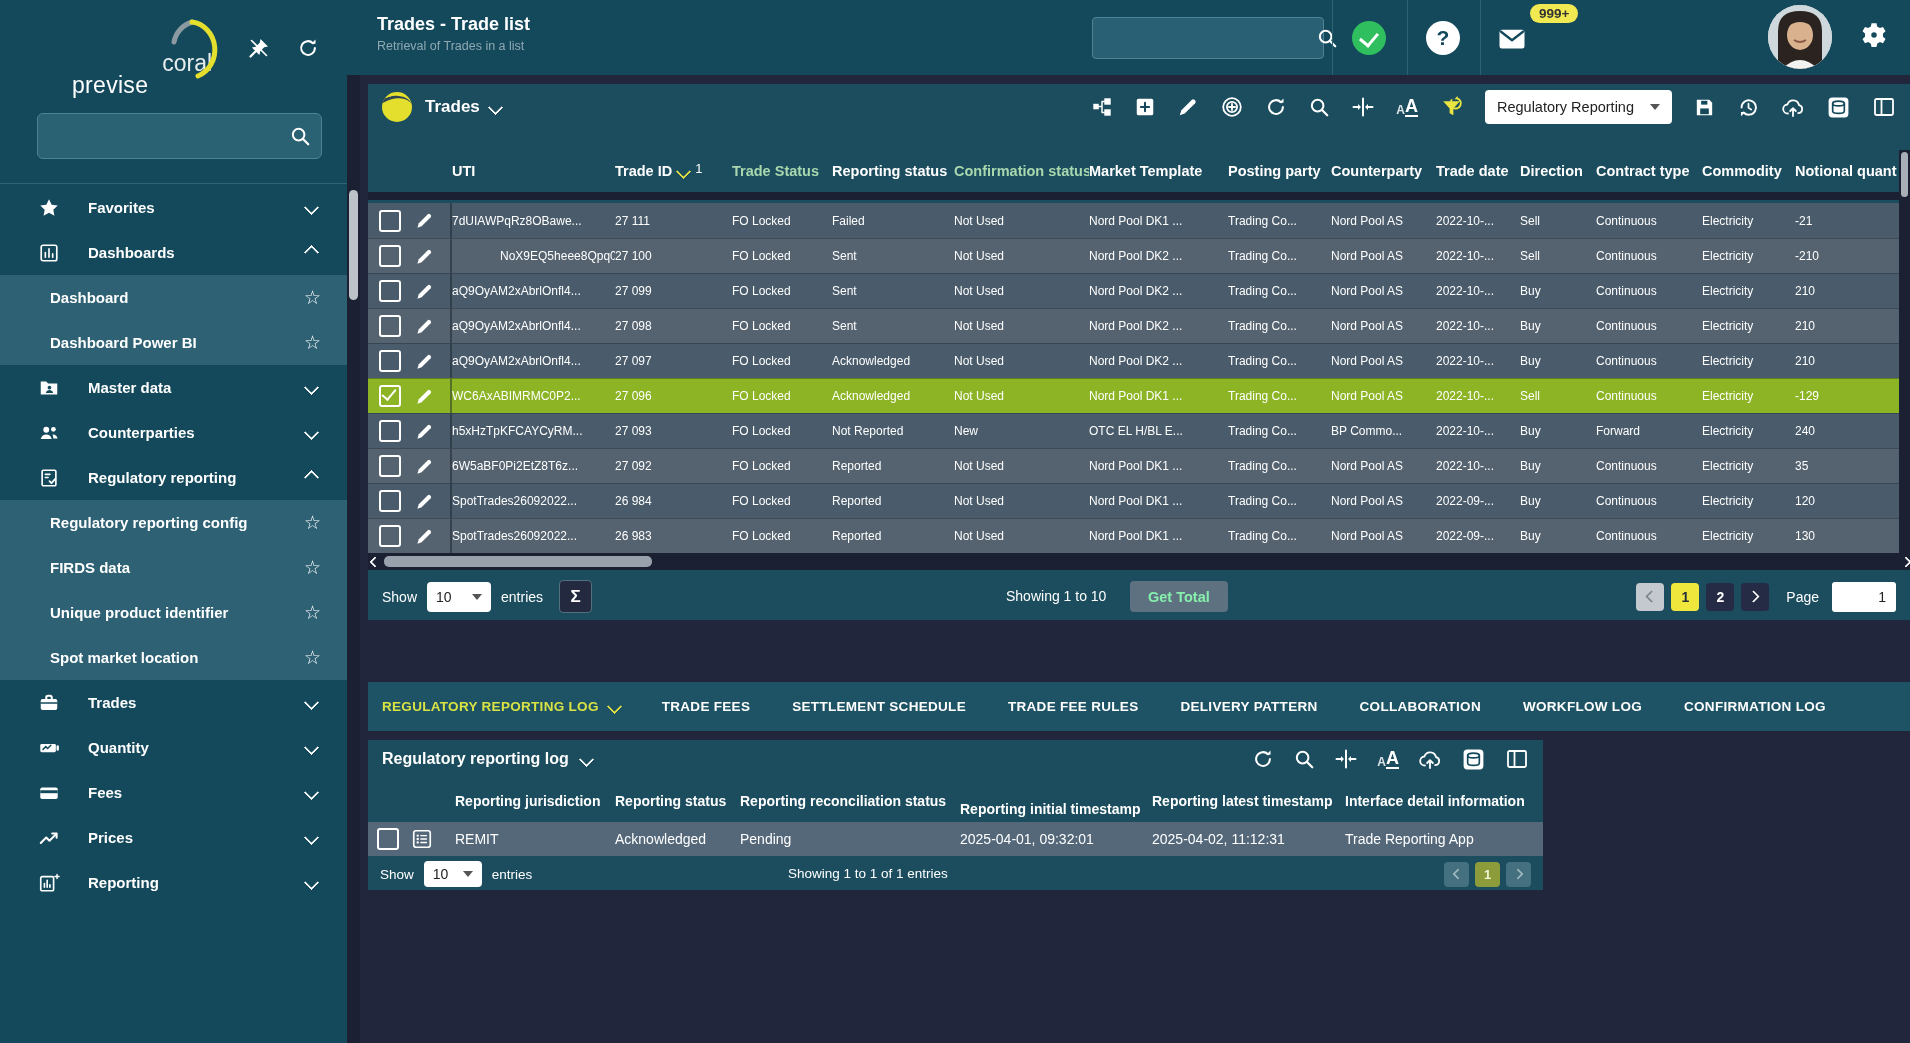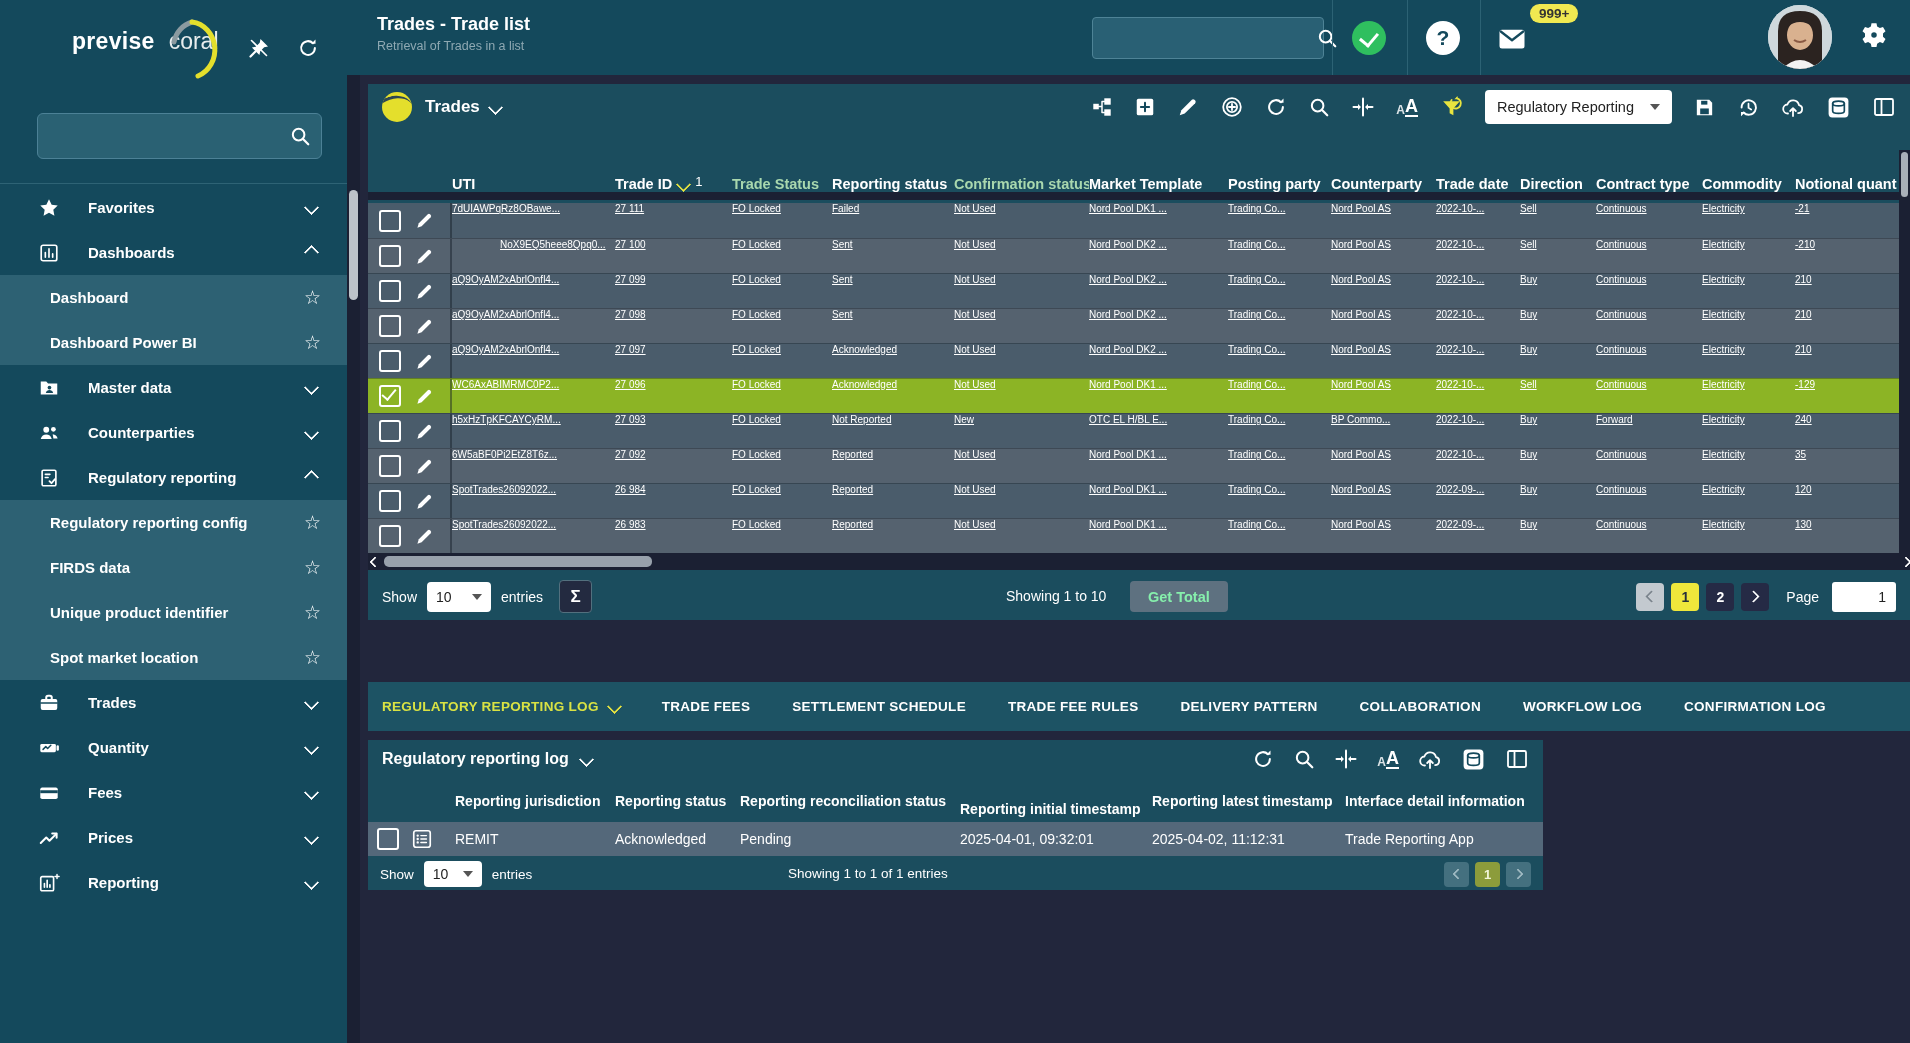--- a/index.html
+++ b/index.html
@@ -7,21 +7,21 @@
        font-family:"Liberation Sans",sans-serif;color:#fff;background:#22263C;}
   svg{display:block;}
   .ico{display:inline-flex;align-items:center;justify-content:center;}
 
   
   .sidebar{position:absolute;left:0;top:0;width:347px;height:1043px;background:#14495C;}
   .side-scroll{position:absolute;left:347px;top:75px;width:13px;height:968px;background:#1B2033;}
   .side-scroll .thumb{position:absolute;left:2px;top:115px;width:9px;height:110px;background:#BCC2C8;border-radius:5px;}
   .logo-row{position:absolute;left:0;top:0;width:347px;height:100px;}
   .logo-lockup{position:absolute;left:72px;top:28px;display:flex;align-items:center;}
-  .logo-primary{font-size:23px;font-weight:bold;letter-spacing:.3px;}
+  .logo-primary{font-size:23px;font-weight:normal;letter-spacing:.3px;margin-top:44px;}
   .logo-secondary{font-size:23px;font-weight:300;color:#E8EDEE;margin-left:14px;}
   .logo-arc{position:absolute;left:96px;top:-18px;pointer-events:none;}
   .logo-actions{position:absolute;right:28px;top:36px;display:flex;gap:26px;}
   .side-search{position:absolute;left:37px;top:113px;width:283px;height:44px;background:#2A6173;
                border:1px solid #4C8196;border-radius:6px;display:flex;align-items:center;}
   .side-search input{flex:1;background:transparent;border:none;outline:none;color:#fff;
                      font-size:15px;padding:0 12px;font-family:"Liberation Sans",sans-serif;}
   .side-search .ico{margin-right:10px;}
   .side-divider{position:absolute;left:0;top:183px;width:347px;border-top:1px solid #2E6375;}
   .nav{position:absolute;left:0;top:185px;width:347px;}
@@ -72,27 +72,27 @@
   .tw-title{font-size:17px;font-weight:bold;margin:0 10px 0 13px;}
   .tw-toolbar{margin-left:auto;display:flex;align-items:center;gap:21px;}
   .tbtn{cursor:pointer;display:inline-flex;align-items:center;justify-content:center;}
   .font-ico{display:inline-flex;align-items:flex-end;color:#fff;cursor:pointer;}
   .font-ico .fa1{font-size:12px;font-weight:bold;opacity:.85;}
   .font-ico .fa2{font-size:18px;font-weight:bold;border-bottom:2px solid #fff;line-height:1;}
   .view-pill{height:34px;background:#fff;border-radius:4px;display:flex;align-items:center;gap:16px;
        padding:0 12px;color:#222;font-size:14.5px;cursor:pointer;}
   .caret-down{width:0;height:0;border-left:5px solid transparent;border-right:5px solid transparent;border-top:6px solid #555;}
 
-  .cols-row{position:absolute;left:0;top:66px;width:1542px;height:42px;display:flex;align-items:flex-end;
+  .cols-row{position:absolute;left:0;top:66px;width:1542px;height:42px;display:flex;align-items:center;
        font-size:14.5px;font-weight:bold;border-bottom:8px solid #1B2033;box-sizing:content-box;}
   .colcell{white-space:nowrap;overflow:hidden;box-sizing:border-box;padding-right:6px;display:flex;align-items:center;gap:6px;}
   .colcell.hl{color:#A9D8AE;}
   .sortnum{font-size:13px;font-weight:normal;position:relative;top:-3px;}
   .rows{position:absolute;left:0;top:119px;width:1542px;}
-  .trow{display:flex;height:35px;font-size:10px;cursor:pointer;text-decoration:underline;}
+  .trow{display:flex;align-items:center;height:35px;font-size:12px;cursor:pointer;}
   .trow.odd{background:#4A5C6B;}
   .trow.even{background:#55626F;}
   .trow.selected{background:#8CB425;}
   .trow + .trow{border-top:1px solid rgba(20,28,38,.35);box-sizing:border-box;}
   .tcell{white-space:nowrap;overflow:hidden;box-sizing:border-box;padding-right:8px;}
   .selcol{width:84px;min-width:84px;display:flex;align-items:center;gap:14px;padding-left:11px;box-sizing:border-box;
           border-right:2px solid rgba(20,28,38,.45);height:100%;}
   .cb{width:18px;height:18px;border:2.5px solid #fff;border-radius:3px;position:relative;flex:none;cursor:pointer;}
   .cb.checked::after{content:"";position:absolute;left:4px;top:-1px;width:6px;height:12px;
        border-right:2.5px solid #fff;border-bottom:2.5px solid #fff;transform:rotate(40deg);}

